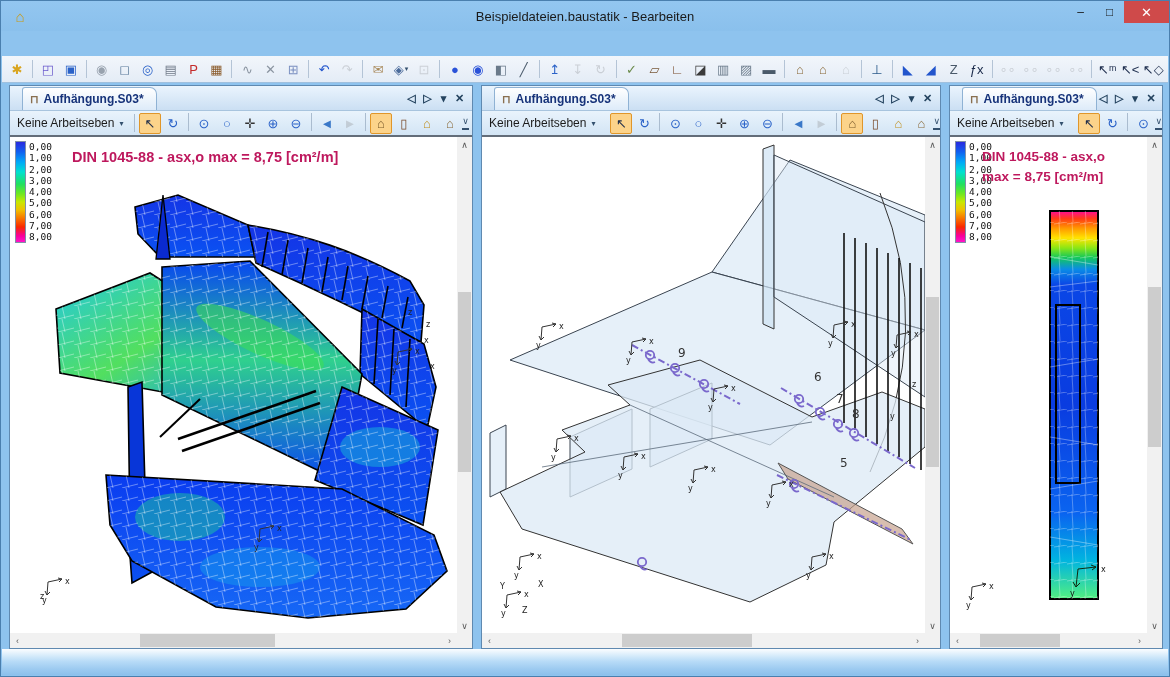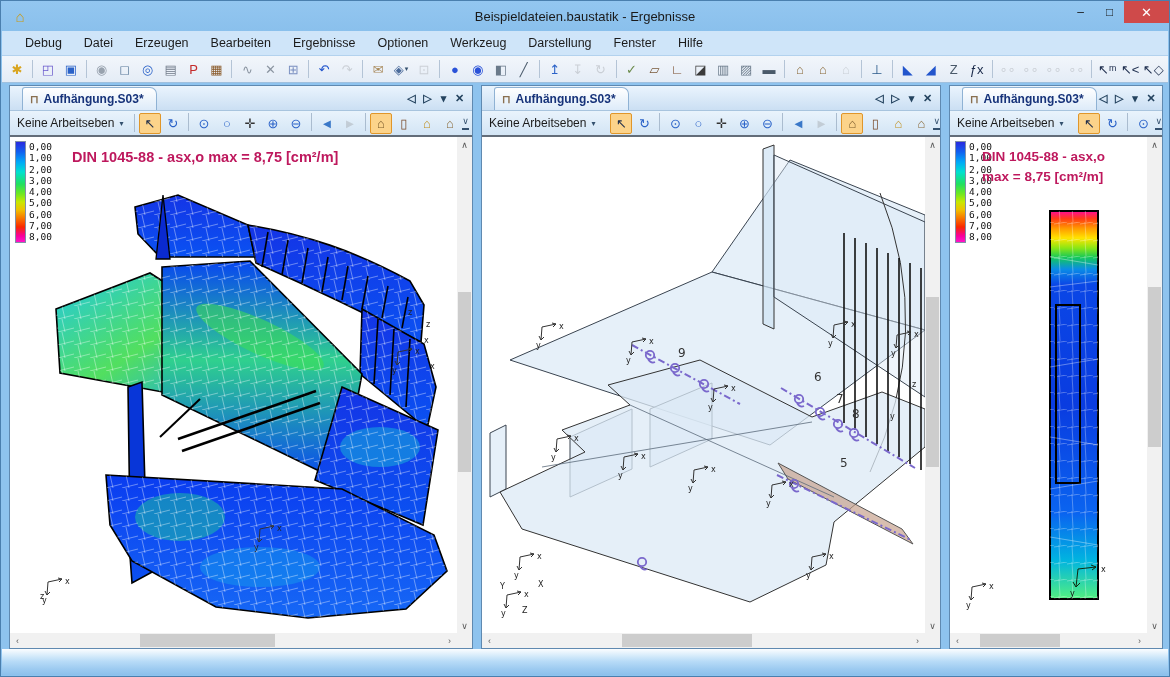--- a/index.html
+++ b/index.html
@@ -98,40 +98,28 @@
 
   svg text { font-family:"DejaVu Sans", sans-serif; }
 </style>
 </head>
 <body>
 
 <div class="app">
 
   <div class="titlebar">
     <div class="home-btn">⌂</div>
-    <div class="app-title">Beispieldateien.baustatik - Ergebnisse</div>
+    <div class="app-title">Beispieldateien.baustatik - Bearbeiten</div>
     <div class="winctl">
       <div class="wbtn">–</div>
       <div class="wbtn">□</div>
       <div class="wbtn close">✕</div>
     </div>
   </div>
 
-  <div class="menubar">
-    <span class="menu-item">Debug</span>
-    <span class="menu-item">Datei</span>
-    <span class="menu-item">Erzeugen</span>
-    <span class="menu-item">Bearbeiten</span>
-    <span class="menu-item">Ergebnisse</span>
-    <span class="menu-item">Optionen</span>
-    <span class="menu-item">Werkzeug</span>
-    <span class="menu-item">Darstellung</span>
-    <span class="menu-item">Fenster</span>
-    <span class="menu-item">Hilfe</span>
-  </div>
 
   <div class="maintb">
       <span class="tb-btn" style="color: rgb(217, 165, 32);">✱</span>
       <span class="tb-sep"></span>
       <span class="tb-btn" style="color: rgb(106, 90, 205);">◰</span>
       <span class="tb-btn" style="color: rgb(42, 98, 200);">▣</span>
       <span class="tb-sep"></span>
       <span class="tb-btn" style="color: rgb(152, 162, 174);">◉</span>
       <span class="tb-btn" style="color: rgb(90, 122, 154);">◻</span>
       <span class="tb-btn" style="color: rgb(42, 98, 200);">◎</span>

